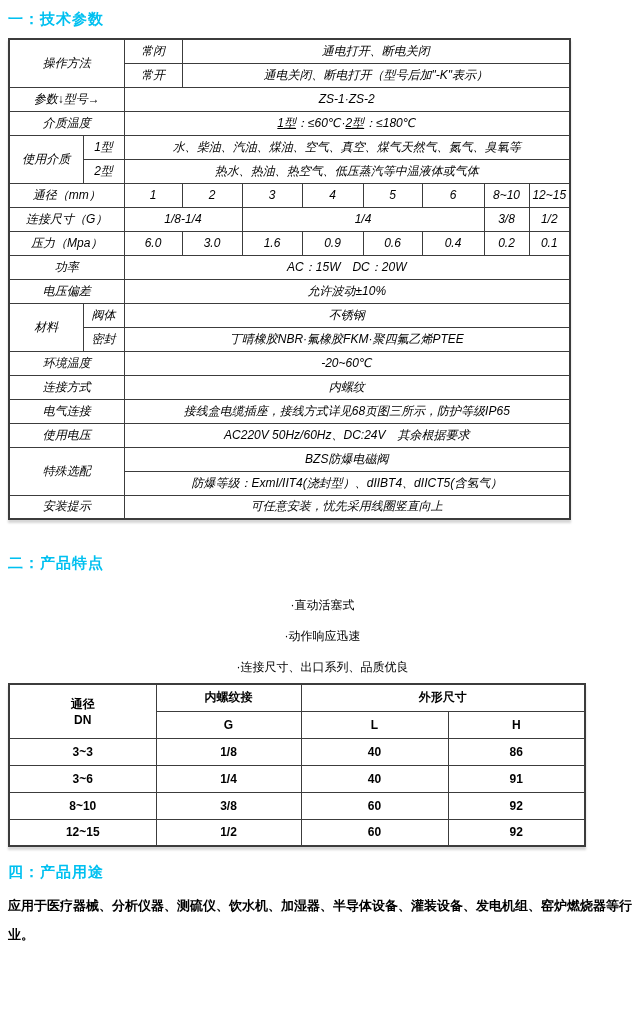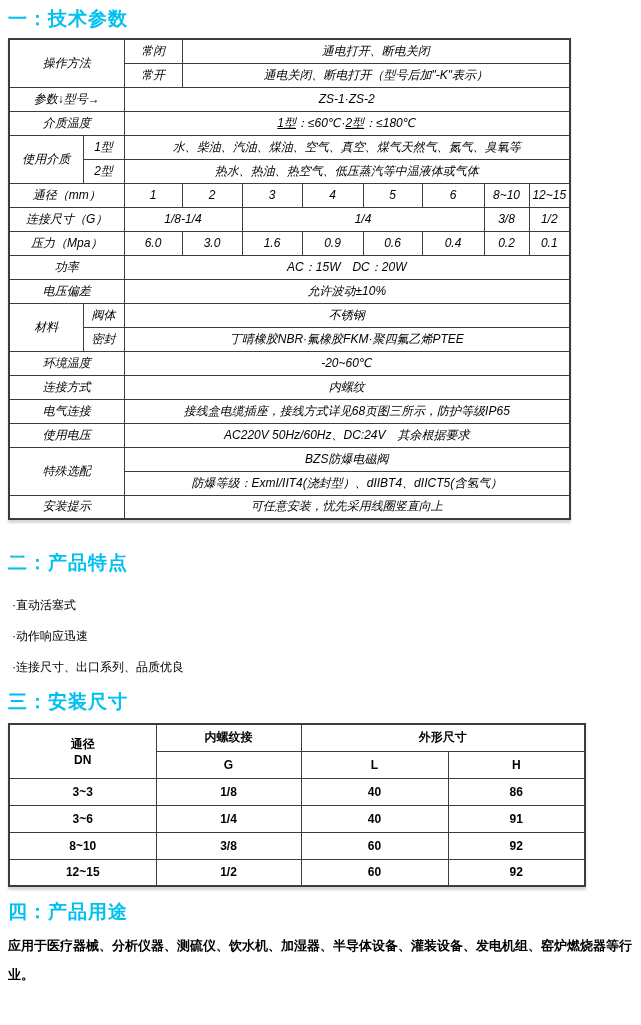--- a/index.html
+++ b/index.html
@@ -8,21 +8,21 @@
     width: 641px; height: 1025px;
     background: #ffffff;
     font-family: "Liberation Sans", "DejaVu Sans", sans-serif;
     color: #000;
     overflow: hidden;
   }
   .page { padding: 10px 8px 0 8px; }
 
   .sec-heading {
     color: #00c0f0;
-    font-size: 19px;
+    font-size: 15px;
     font-weight: bold;
     letter-spacing: 1px;
     margin: 0;
     line-height: 18px;
   }
   .h1 { margin-bottom: 10px; }
   .h2 { margin-top: 34px; margin-bottom: 18px; }
   .h3 { margin-top: 10px; margin-bottom: 12px; }
   .h4 { margin-top: 16px; margin-bottom: 10px; }
 
@@ -41,21 +41,21 @@
     overflow: hidden;
     white-space: nowrap;
   }
   .tech-table { width: 561px; }
   .tech-table td { height: 24px; font-style: italic; }
   .install-table { width: 576px; font-weight: bold; }
   .install-table td { height: 27px; }
 
   .u { text-decoration: underline; }
 
-  .features { margin: 6px 0 0 0; padding: 0 0 0 4px; list-style: none; }
+  .features { margin: 6px 0 0 0; padding: 0 0 0 4px; list-style: none; text-align: center; }
   .features li {
     font-size: 12px;
     line-height: 31px;
     height: 31px;
   }
 
   .usage-para {
     margin: 0;
     font-size: 13px;
     font-weight: bold;
@@ -187,21 +187,20 @@
     </table>
 
   <div class="sec-heading h2">二：产品特点</div>
 
   <ul class="features">
     <li>·直动活塞式</li>
     <li>·动作响应迅速</li>
     <li>·连接尺寸、出口系列、品质优良</li>
   </ul>
 
-  <div class="sec-heading h3">三：安装尺寸</div>
 
   <table class="install-table">
     <colgroup>
       <col style="width:147px">
         <col style="width:145px">
         <col style="width:147px">
         <col style="width:137px">
     </colgroup>
     <tbody>
         <tr>

